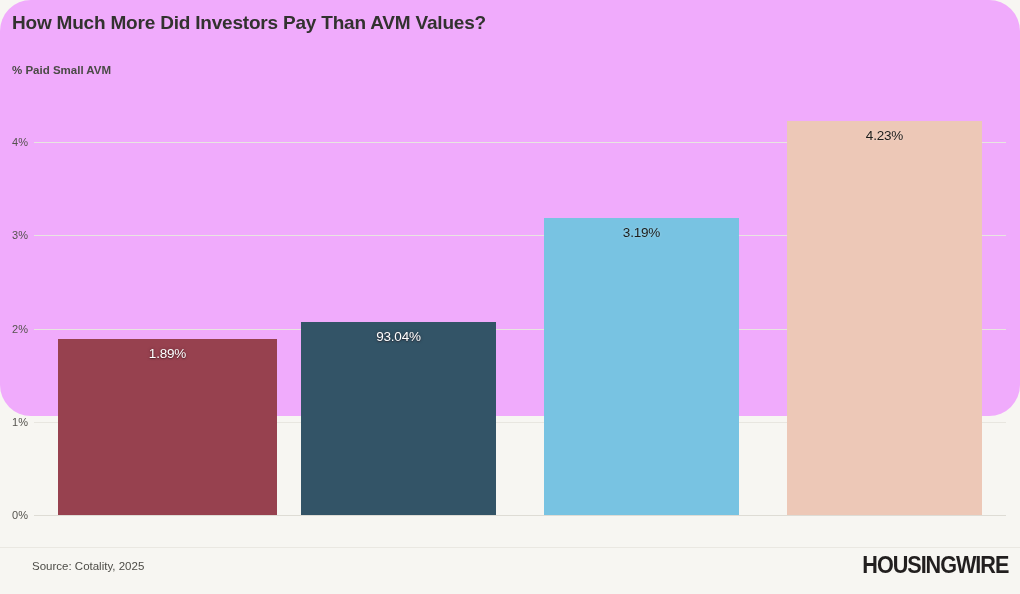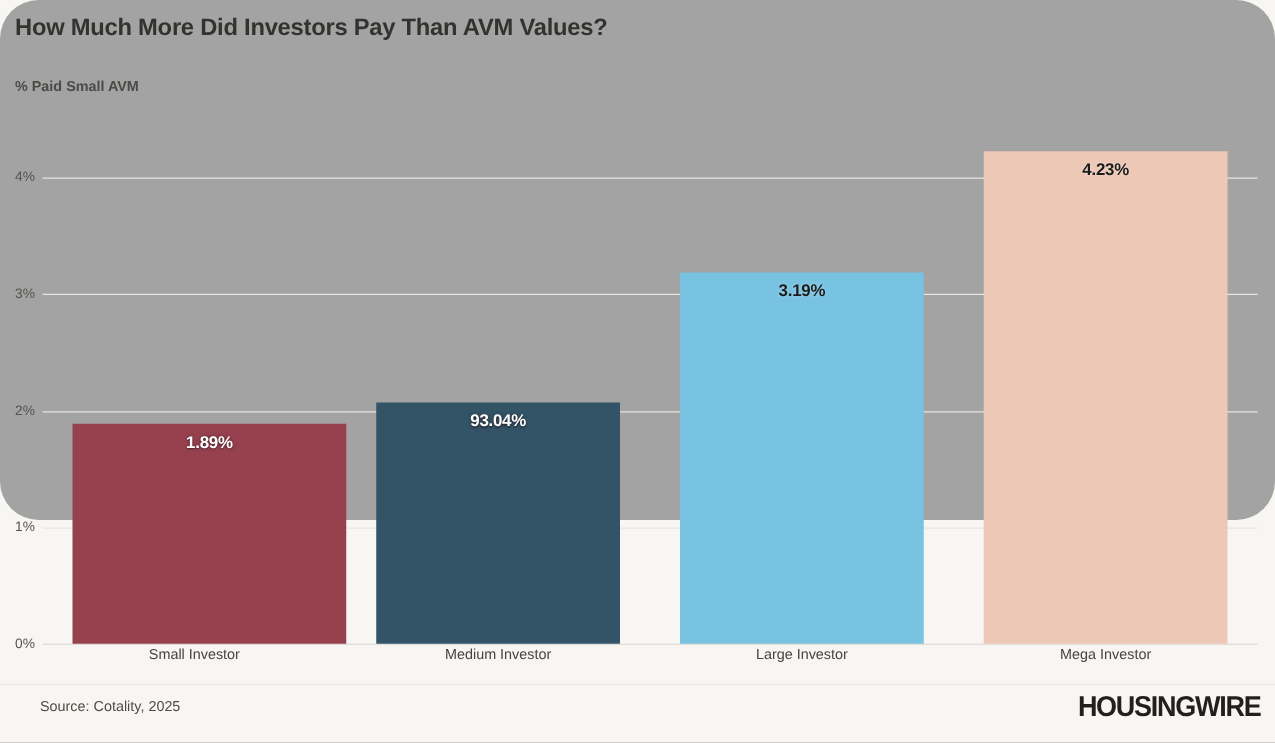--- a/index.html
+++ b/index.html
@@ -11,21 +11,21 @@
     height: 594px;
     background: #f7f6f2;
     font-family: "Liberation Sans", sans-serif;
     color: #3b3b38;
     overflow: hidden;
   }
   .page {
     position: relative;
     width: 1020px;
     height: 416px;
-    background: #a3a3a3;
+    background: #f0abfc;
     box-sizing: border-box;
     border-radius: 31px;
   }
 
   
   .chart-title {
     position: absolute;
     left: 12px;
     top: 12px;
     font-size: 19px;
@@ -105,21 +105,21 @@
     left: 0;
     width: 100%;
   }
   .bar-value {
     position: absolute;
     top: 7px;
     left: 0;
     width: 100%;
     text-align: center;
     font-size: 13.5px;
-    font-weight: bold;
+    font-weight: normal;
     letter-spacing: -0.2px;
   }
   .bar-value.light {
     color: #ffffff;
     text-shadow: 0 0 3px rgba(40,20,25,0.55), 0 1px 1px rgba(40,20,25,0.45);
   }
   .bar-value.dark {
     color: #1d1d1b;
     text-shadow: 0 0 3px rgba(255,255,255,0.35);
   }
@@ -213,24 +213,18 @@
           <div class="bar-value dark">3.19%</div>
         </div>
       </div>
       <div class="bar-group" style="left: 753px; width: 195px; height: 394.236px;">
         <div class="bar" style="height: 394.236px; background: rgb(237, 200, 183);">
           <div class="bar-value dark">4.23%</div>
         </div>
       </div>
     </div>
 
-  <div class="xlabels" id="xlabels">
-      <div class="xlabel" style="left: 0px; width: 243px;">Small Investor</div>
-      <div class="xlabel" style="left: 243px; width: 243px;">Medium Investor</div>
-      <div class="xlabel" style="left: 486px; width: 243px;">Large Investor</div>
-      <div class="xlabel" style="left: 729px; width: 243px;">Mega Investor</div>
-    </div>
 
   <div class="footer-rule"></div>
   <div class="source-note">Source: Cotality, 2025</div>
   <div class="brand-logo">HOUSINGWIRE</div>
 
 </div>
 
 </body></html>

